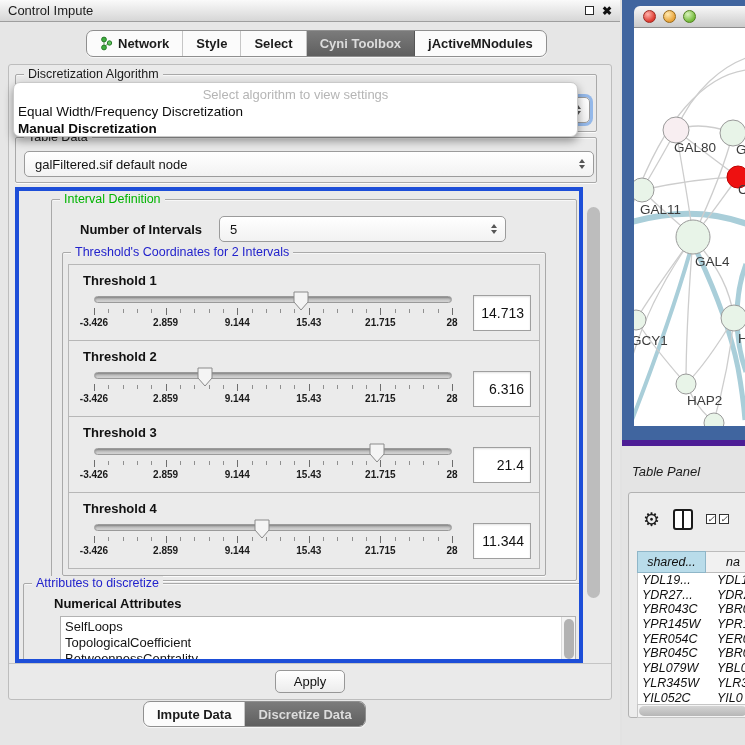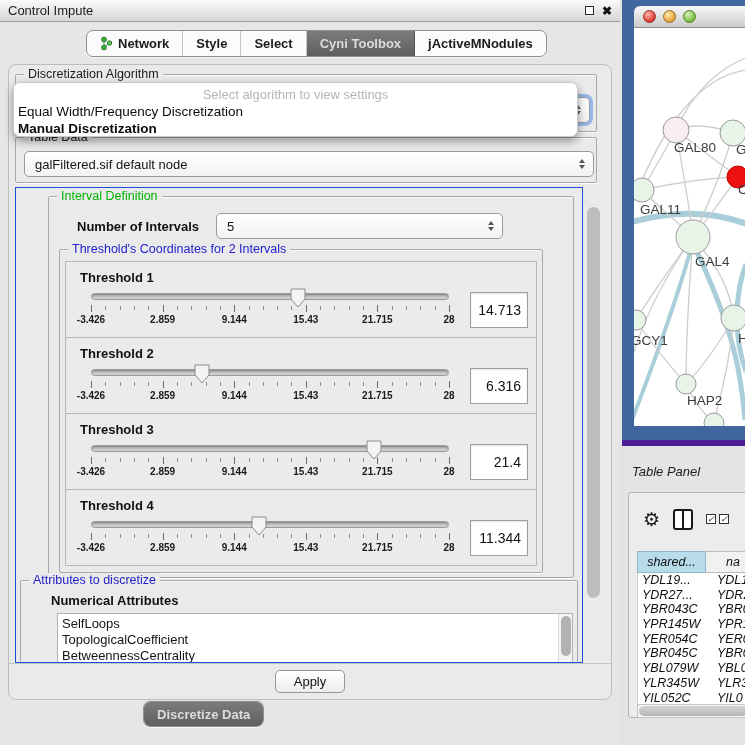--- a/index.html
+++ b/index.html
@@ -21,21 +21,21 @@
     background:#fbfbfb; box-shadow:0 1px 1px rgba(255,255,255,.7); }
   .pill .tab { font-size:13px; font-weight:bold; color:#1b1b1b; display:flex; align-items:center;
     gap:5px; padding:0 13px; height:100%; border-right:1px solid #c6c6c6; cursor:default; }
   .pill .tab:last-child { border-right:none; }
   .pill .tab.sel { background:linear-gradient(#7b7b7b,#5f5f5f); color:#dcdcdc; border-right-color:#555; }
   #top-tabs { position:absolute; left:86px; top:30px; height:27px; }
   #bottom-tabs { position:absolute; left:143px; top:701px; height:26px; }
 
   
   #main-panel { position:absolute; left:8px; top:64px; width:604px; height:636px;
-    background:#eaeaea; border:1px solid #bdbdbd; border-radius:8px; }
+    background:#eaeaea; border:1px solid #bdbdbd; border-radius:3px; }
 
   .group { position:absolute; border:1px solid #a9a9a9; border-radius:2px;
     box-shadow:0 1px 0 rgba(255,255,255,.8), inset 0 1px 0 rgba(255,255,255,.6); }
   .group-title { position:absolute; top:-8px; left:8px; font-size:12.5px; background:#eaeaea;
     padding:0 4px; color:#1a1a1a; white-space:nowrap; }
   .group-title.green { color:#00b400; }
   .group-title.blue { color:#2222cc; }
 
   .combo { position:absolute; background:linear-gradient(#ffffff,#f2f2f2); border:1px solid #9b9b9b;
     border-radius:5px; font-size:13px; color:#141414; display:flex; align-items:center;
@@ -56,21 +56,21 @@
   #algo-popup .hint { text-align:center; font-size:13px; color:#b5b5b5; height:17px; line-height:17px; }
   #algo-popup .opt { font-size:13.5px; color:#0c0c0c; height:17px; line-height:17px; padding-left:4px; }
   #algo-popup .opt.bold { font-weight:bold; }
 
   #tabledata-group { left:6px; top:72px; width:582px; height:46px; }
   #tabledata-combo { left:8px; top:13px; width:570px; height:26px; }
 
   
   #scrollwrap { position:absolute; left:6px; top:122px; width:592px; height:476px; }
   #viewport { position:absolute; left:0; top:0; width:568px; height:476px; overflow:hidden;
-    border:1px solid #1d4ed8; background:#eaeaea; }
+    border:4px solid #1d4ed8; background:#eaeaea; }
   #main-vscroll { position:absolute; left:571px; top:0; width:15px; height:476px; }
   #main-vscroll .thumb { position:absolute; left:1px; top:20px; width:13px; height:391px;
     background:#bdbdbd; border-radius:7px; }
 
   #interval-group { left:32px; top:8px; width:526px; height:382px; }
   #noi-label { position:absolute; left:28px; top:22px; font-size:13px; font-weight:bold; color:#111; }
   #noi-combo { left:167px; top:16px; width:287px; height:26px; }
 
   #thresh-group { left:10px; top:52px; width:484px; height:324px; }
 
@@ -376,20 +376,23 @@
         <div class="thumb"></div>
       </div>
     </div>
 
     <div id="apply-row">
       <button id="apply-btn">Apply</button>
     </div>
   </div>
 
   <div id="bottom-tabs" class="pill">
+    <div class="tab">
+        <span>Impute Data</span>
+      </div>
     <div class="tab sel">
         <span>Discretize Data</span>
       </div>
   </div>
 
   <div id="algo-popup">
     <div class="hint">Select algorithm to view settings</div>
     <div class="opt">Equal Width/Frequency Discretization</div>
     <div class="opt bold">Manual Discretization</div>
   </div>

